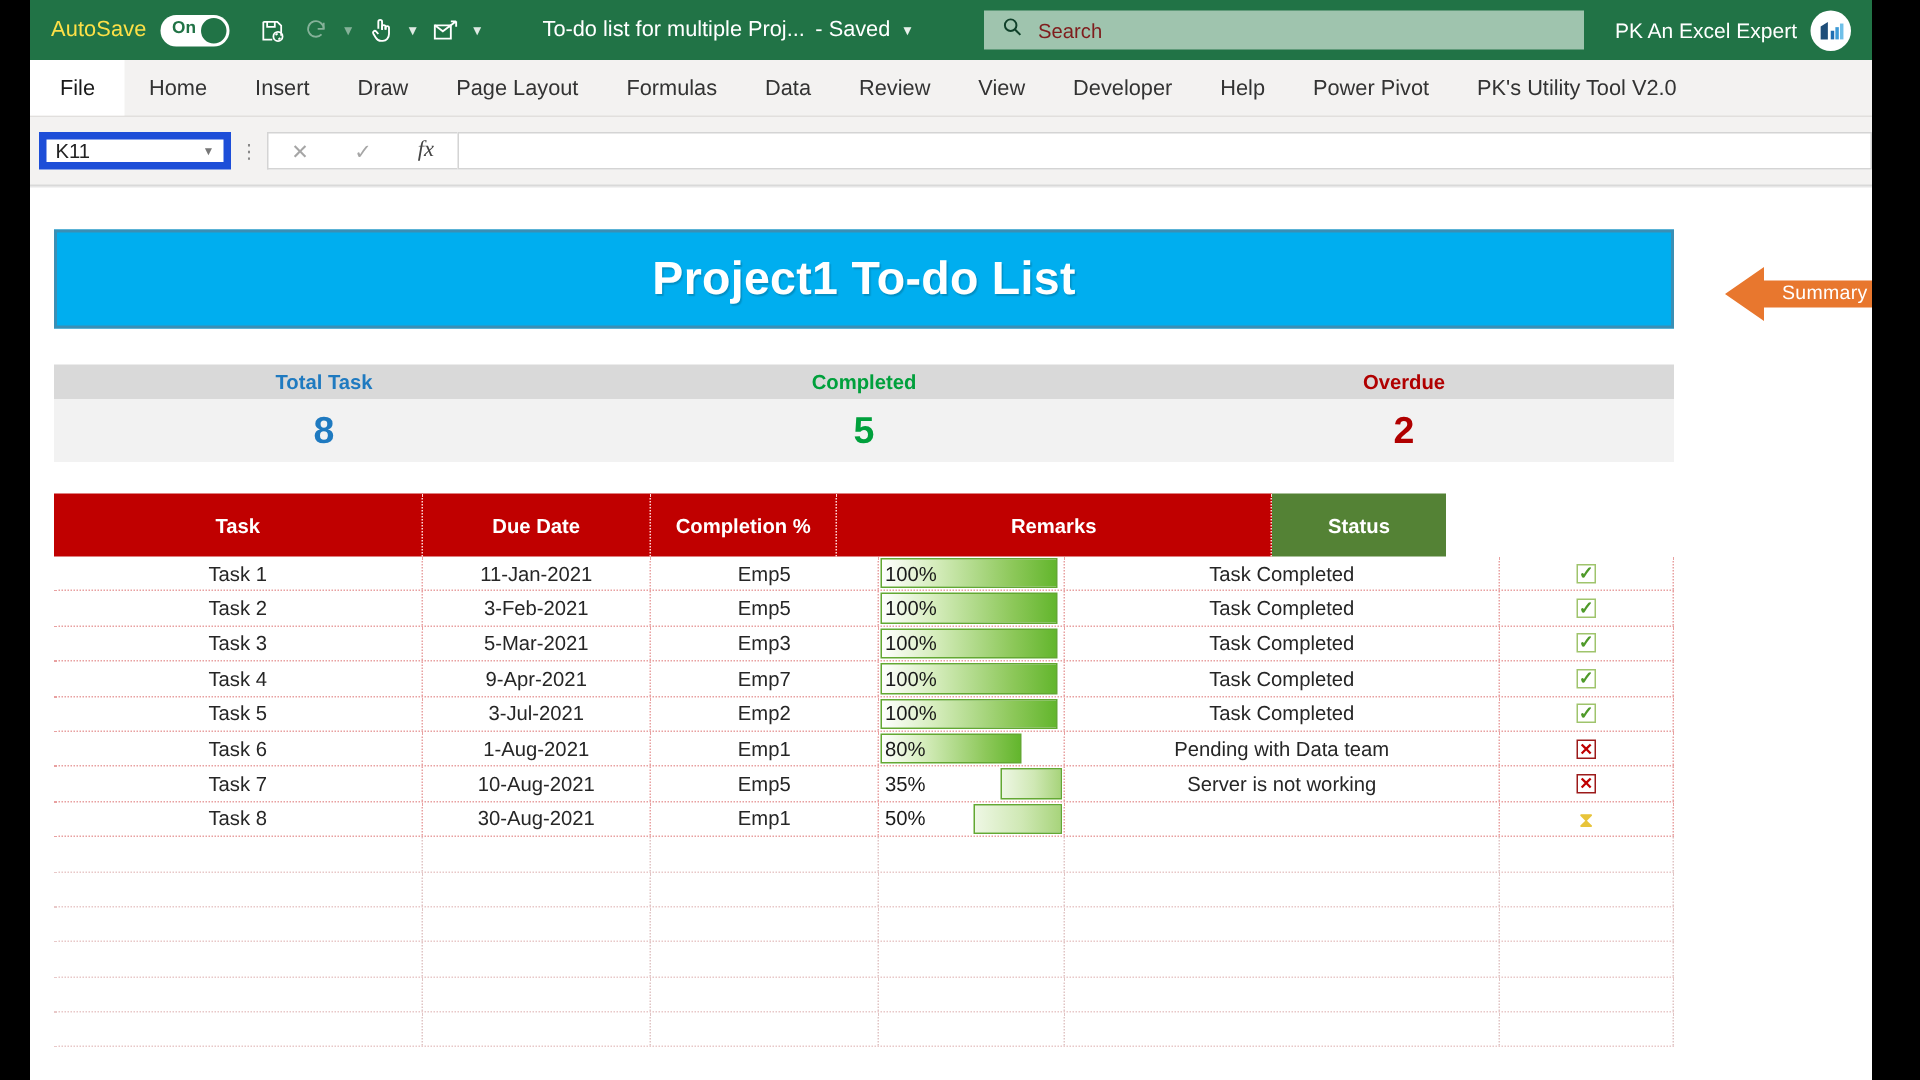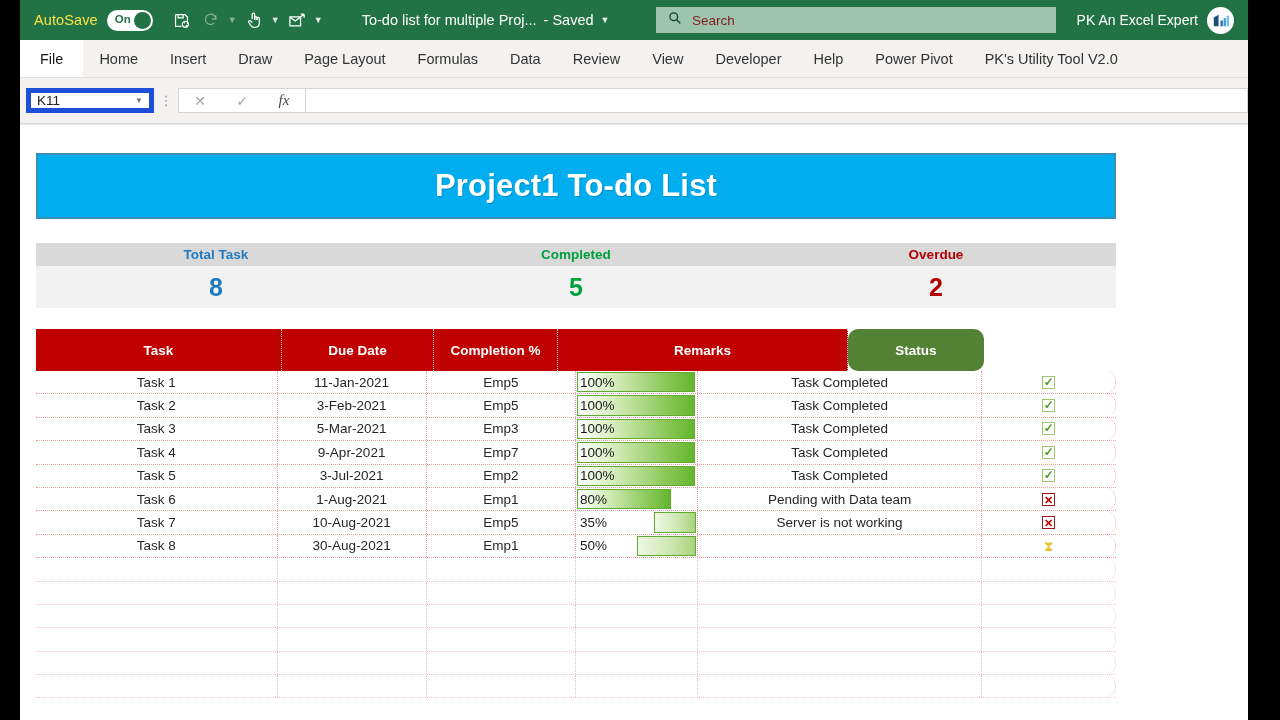--- a/index.html
+++ b/index.html
@@ -155,21 +155,21 @@
   }
   .td.center { justify-content:center; }
   .td.last { border-right:1px dotted #e8a0a0; }
 
   
   .c-task   { width:246px; }
   .c-due    { width:152px; }
   .c-asg    { width:152px; }
   .c-comp   { width:124px; }
   .c-rem    { width:290px; }
-  .c-stat   { width:136px;border-radius:10px; }
+  .c-stat   { width:116px; }
 
   
   .bar-cell { position:relative; padding:0; }
   .bar-fill {
     position:absolute; top:1px; bottom:1px;
     border:1px solid #63a832;
   }
   .bar-left { left:1px; background:linear-gradient(to right, #ffffff 0%, #d6edbd 30%, #8dc85a 75%, #63b62d 100%); }
   .bar-right { right:1px; background:linear-gradient(to right, #eef7e4 0%, #cfe8b4 55%, #a8d47c 100%); }
   .bar-txt {
@@ -309,20 +309,26 @@
     </div>
 
     <div class="sheet">
       <div class="sheet-top-line"></div>
       <div class="sheet-inner">
 
         <div class="banner">
           <span class="banner-txt">Project1 To-do List</span>
         </div>
 
+        <div class="summary-arrow">
+          <svg width="116" height="40" viewBox="0 0 116 40">
+            <polygon points="0,20 26,2 26,11 116,11 116,29 26,29 26,38" fill="#E8772E"></polygon>
+          </svg>
+          <span class="label">Summary</span>
+        </div>
 
         <div class="kpi-head">
           <div class="kpi-cell">
             <span class="kpi-label" style="color:#1F7AC0">Total Task</span>
           </div>
           <div class="kpi-cell">
             <span class="kpi-label" style="color:#00A03C">Completed</span>
           </div>
           <div class="kpi-cell">
             <span class="kpi-label" style="color:#B00000">Overdue</span>

